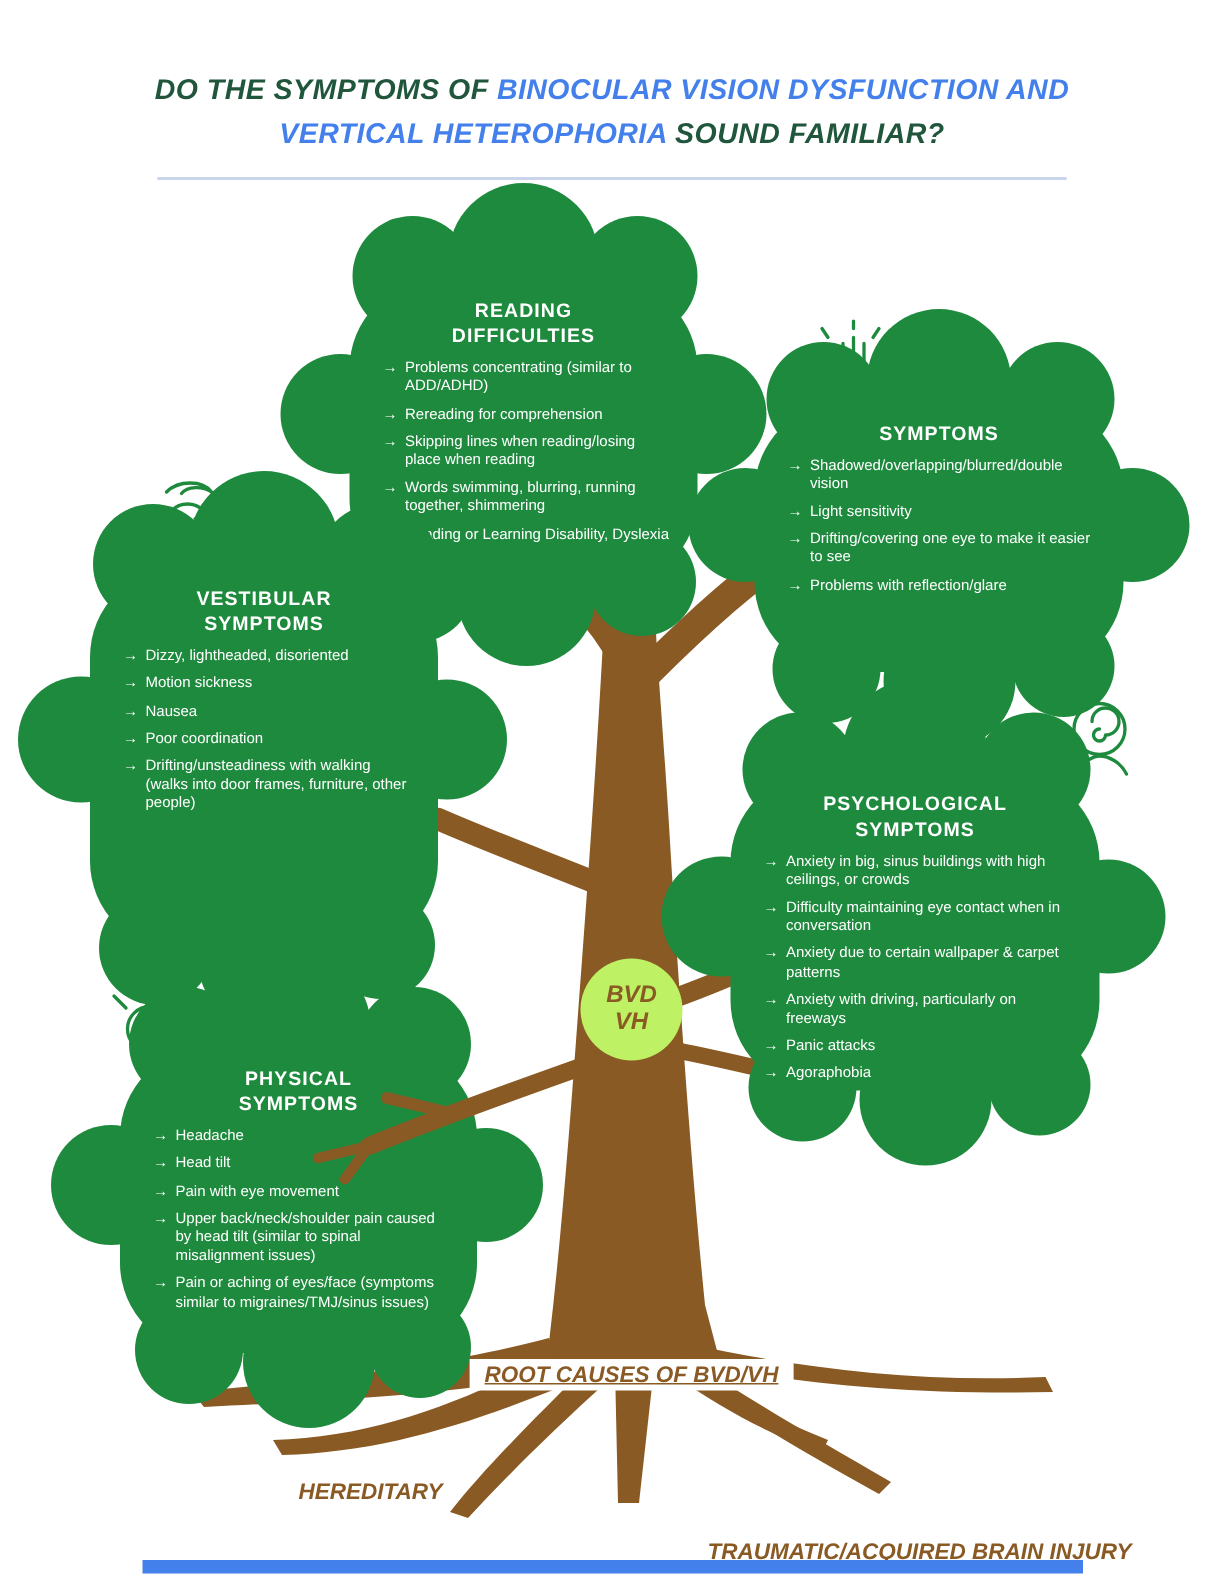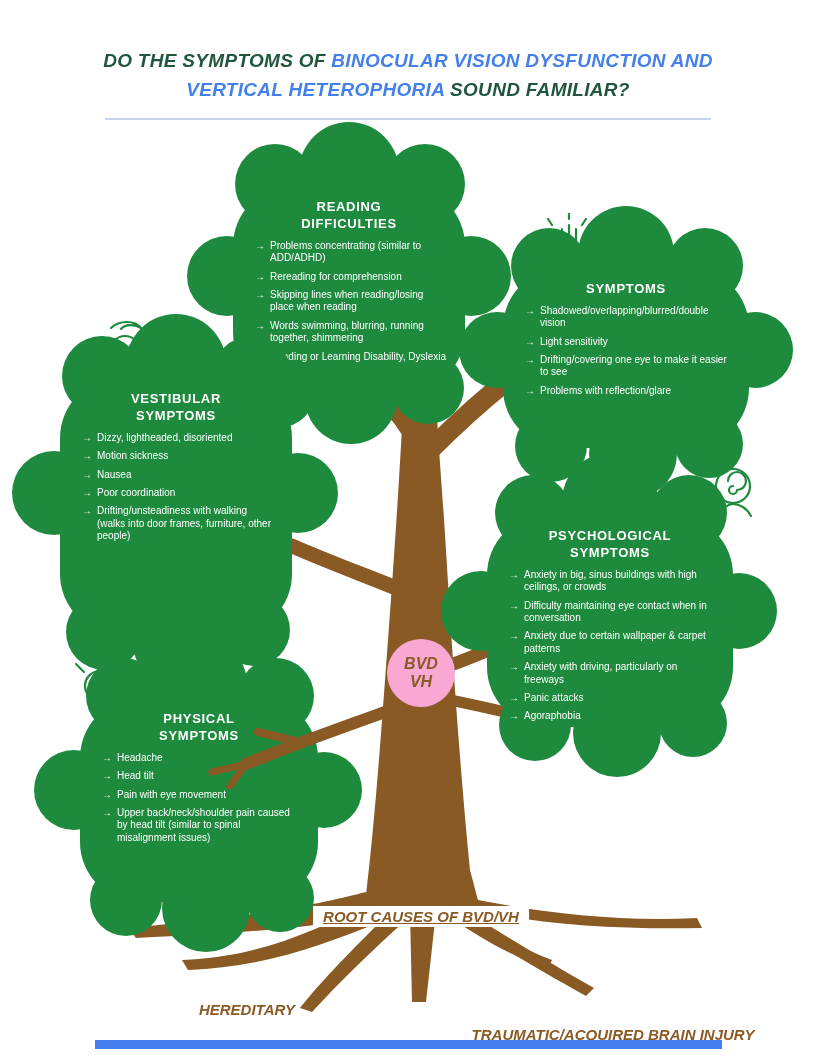--- a/index.html
+++ b/index.html
@@ -41,35 +41,35 @@
   .cloud ul{list-style:none;margin:0;padding:0 2px 0 8px;}
   .cloud li{
     position:relative;color:#fff;font-size:10px;line-height:1.24;
     margin-bottom:6px;padding-left:15px;
   }
   .cloud li::before{content:"\2192";position:absolute;left:0;top:0;font-size:10px;}
 
   
   .trunk-badge{
     position:absolute;left:387px;top:639px;width:68px;height:68px;border-radius:50%;
-    background:#f9a8d4;display:flex;flex-direction:column;align-items:center;justify-content:center;
+    background:#bef264;display:flex;flex-direction:column;align-items:center;justify-content:center;
     color:var(--brown);font-weight:bold;font-style:italic;font-size:16px;line-height:1.1;z-index:4;
   }
 
   
   .root-heading{
     position:absolute;top:906px;left:421px;transform:translateX(-50%);
     background:#fff;color:var(--brown);font-weight:bold;font-style:italic;
     font-size:15px;text-decoration:underline;padding:2px 10px;z-index:5;white-space:nowrap;
   }
   .root-label{
     position:absolute;color:var(--brown);font-weight:bold;font-style:italic;
     font-size:15px;z-index:5;white-space:nowrap;transform:translateX(-50%);
   }
-  .root-label.left{left:247px;top:986px;margin-top:15px;}
+  .root-label.left{left:247px;top:986px;}
   .root-label.right{left:613px;top:986px;margin-top:40px;}
 
   .footer-bar{position:absolute;left:95px;top:1040px;width:627px;height:9px;background:var(--blue);z-index:6;}
 
   
   .licon{position:absolute;z-index:3;}
   .licon path,.licon circle{stroke:var(--green);fill:none;stroke-width:2.2;stroke-linecap:round;stroke-linejoin:round;}
 </style>
 </head>
 <body>
@@ -202,20 +202,21 @@
   <div class="content">
     <h2>
       <span>PHYSICAL</span>
       <span>SYMPTOMS</span>
     </h2>
     <ul>
       <li>Headache</li>
       <li>Head tilt</li>
       <li>Pain with eye movement</li>
       <li>Upper back/neck/shoulder pain caused by head tilt (similar to spinal misalignment issues)</li>
+      <li>Pain or aching of eyes/face (symptoms similar to migraines/TMJ/sinus issues)</li>
     </ul>
   </div>
 <div class="bump" style="left: 6px; top: -40px; width: 76px; height: 76px;"></div>
     <div class="bump" style="left: 71px; top: -62px; width: 96px; height: 96px;"></div>
     <div class="bump" style="left: 158px; top: -40px; width: 76px; height: 76px;"></div>
     <div class="bump" style="left: -46px; top: 52px; width: 80px; height: 80px;"></div>
     <div class="bump" style="left: 206px; top: 54px; width: 76px; height: 76px;"></div>
     <div class="bump" style="left: 10px; top: 166px; width: 72px; height: 72px;"></div>
     <div class="bump" style="left: 82px; top: 166px; width: 88px; height: 88px;"></div>
     <div class="bump" style="left: 166px; top: 166px; width: 68px; height: 68px;"></div>

